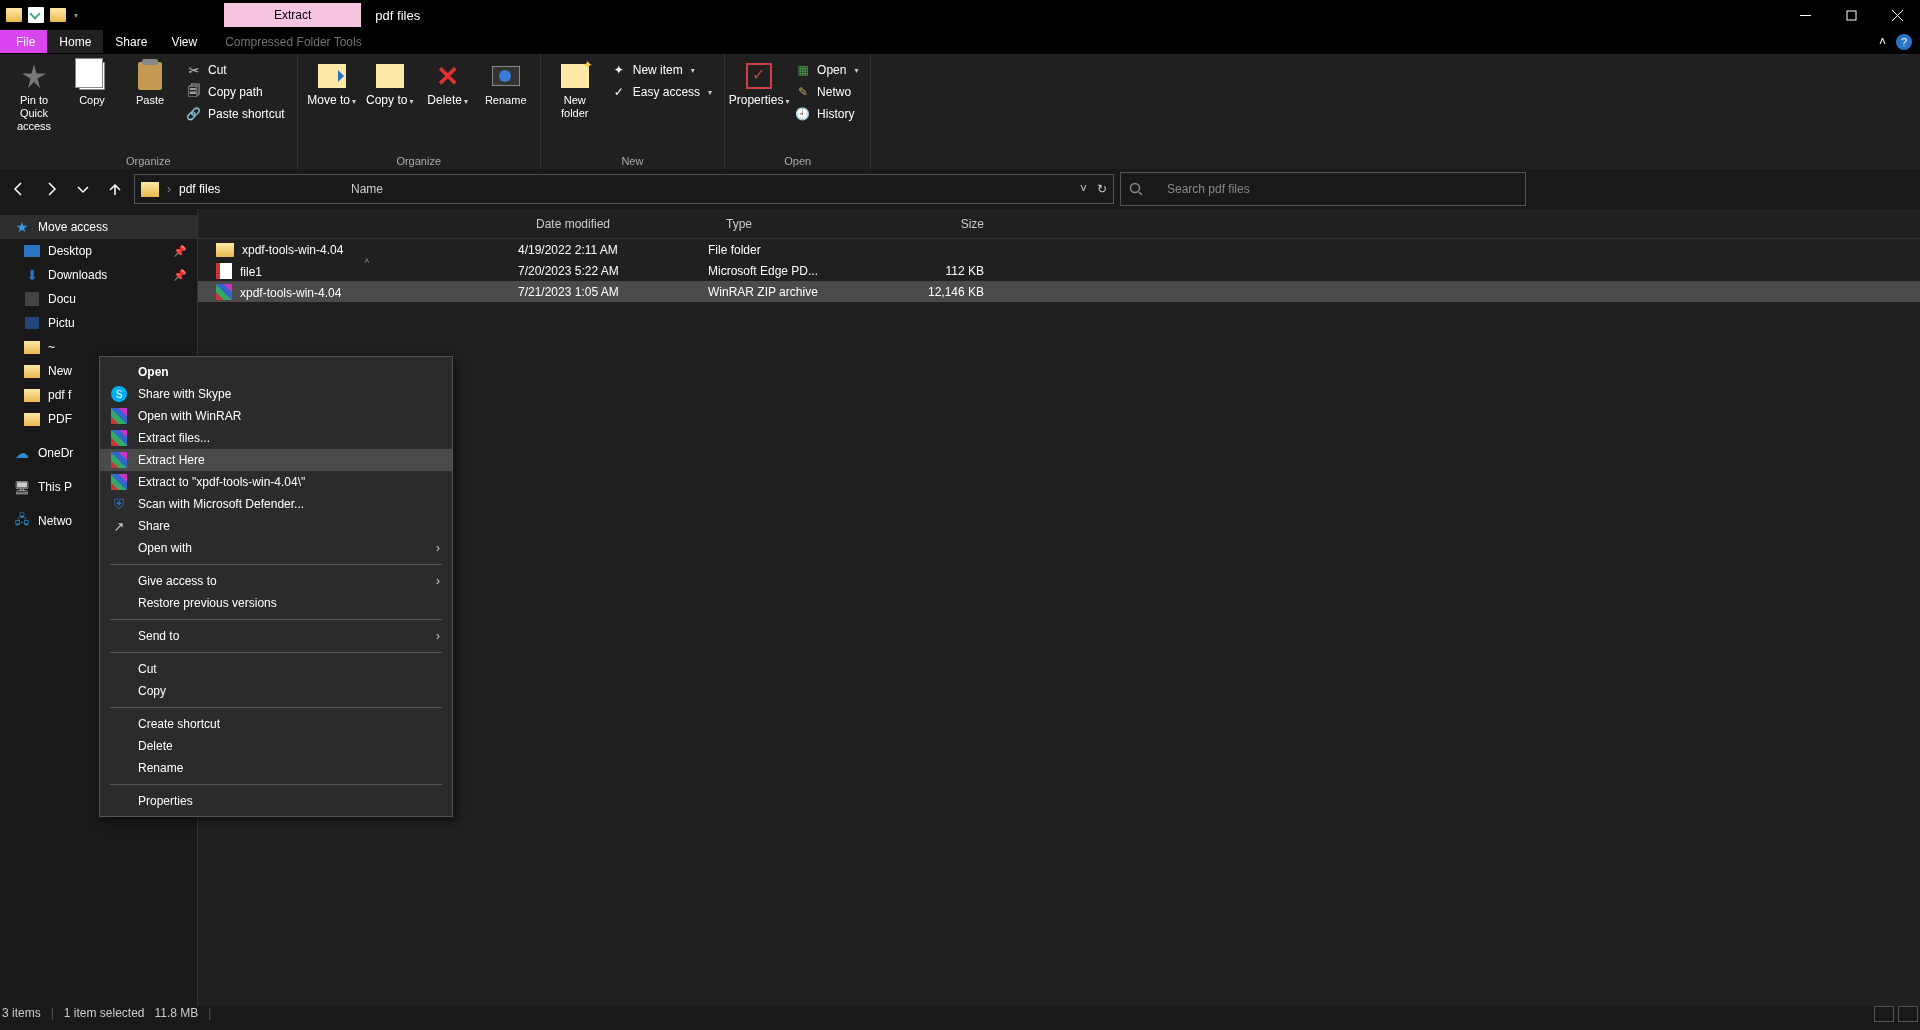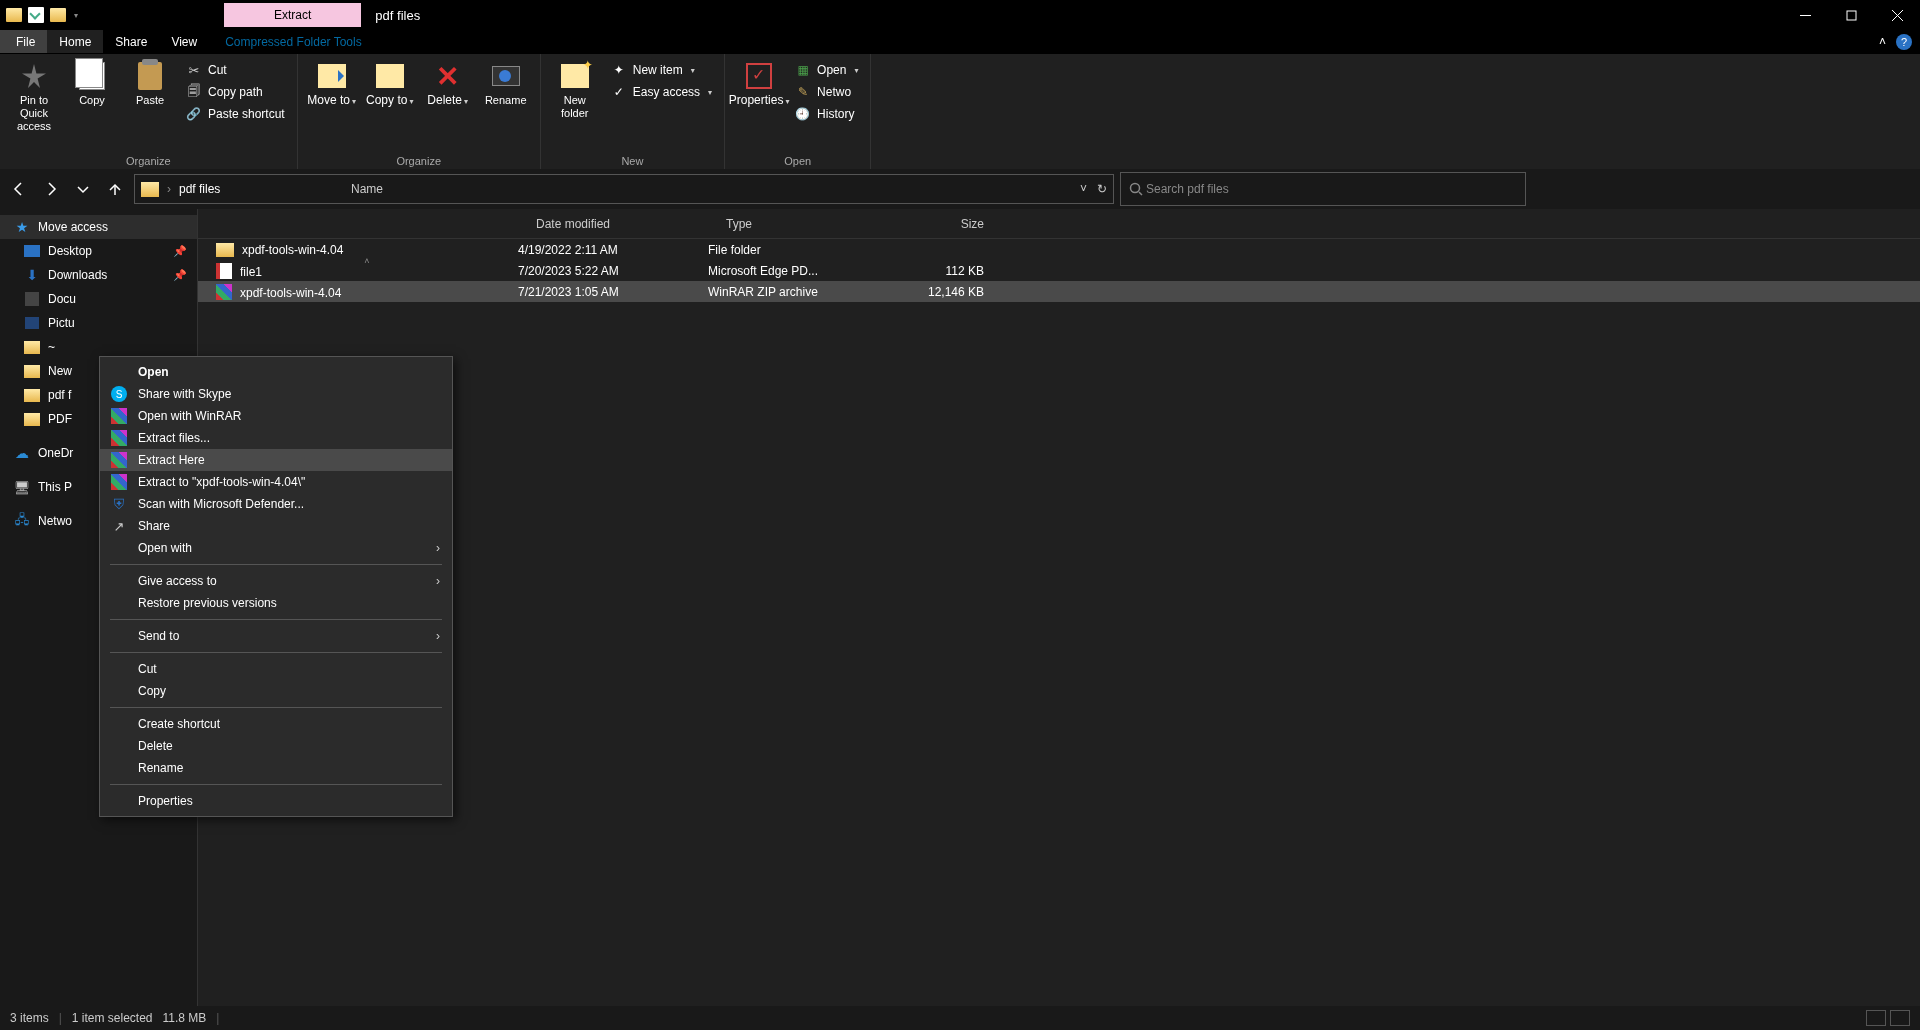--- a/index.html
+++ b/index.html
@@ -15,23 +15,23 @@
 .titlebar .ctx-tab { margin-left: 140px; display:flex; align-items:center; }
 .titlebar .ctx-tab .pink { background:#f6c6e0; color:#000; height:24px; line-height:24px; padding:0 50px; }
 .titlebar .ctx-tab .title { color:#fff; padding: 0 14px; font-size:13px; }
 .titlebar .winbtns { margin-left:auto; display:flex; }
 .titlebar .winbtns div { width:46px; display:flex; align-items:center; justify-content:center; color:#fff; }
 .titlebar .winbtns svg { width:11px; height:11px; stroke:#fff; stroke-width:1; fill:none; }
 
 
 .tabs { height: 24px; background:#000; display:flex; align-items:stretch; border-bottom:1px solid #000; }
 .tabs .tab { padding:0 12px; display:flex; align-items:center; color:#fff; }
-.tabs .tab.file { background:#404040;padding-left:16px; }
+.tabs .tab.file { background:#d946ef;padding-left:16px; }
 .tabs .tab.active { background:#202020; }
-.tabs .tab.ctx { color:#0369a1; }
+.tabs .tab.ctx { color:#737373; }
 .tabs .spacer { flex:1; }
 .tabs .rbns { display:flex; align-items:center; gap:10px; padding-right:8px; }
 .tabs .rbns span { color:#fff; }
 .tabs .help { width:16px; height:16px; border-radius:50%; background:#2a72c4; color:#fff; display:flex; align-items:center; justify-content:center; font-size:11px; }
 
 
 .ribbon { height: 115px; background:#202020; display:flex; }
 .group { border-right:1px solid #333; padding:4px 8px 2px; display:flex; flex-direction:column; }
 .group .body { flex:1; display:flex; align-items:flex-start; gap:6px; }
 .group .lbl { text-align:center; color:#aaa; font-size:11px; padding-top:2px; }
@@ -66,21 +66,21 @@
 
 
 .navbar { height: 40px; background:#191919; display:flex; align-items:center; gap:6px; padding:0 6px; }
 .navbtn { width:26px; height:26px; display:flex; align-items:center; justify-content:center; color:#fff; }
 .navbtn svg { width:14px; height:14px; stroke:#fff; stroke-width:1.5; fill:none; }
 .addr { flex:1; max-width: 980px; height:30px; background:#191919; border:1px solid #555; display:flex; align-items:center; padding:0 6px; gap:8px; }
 .addr .fico { width:18px; height:15px; background:linear-gradient(#ffe9a6,#e8b84e); }
 .addr .crumb { color:#fff; }
 .addr .sep { color:#888; }
 .addr .tail { margin-left:auto; display:flex; align-items:center; gap:10px; color:#ccc; }
-.search { width:406px; height:30px; background:#191919; border:1px solid #555; display:flex; align-items:center; padding:16px 8px; gap:3px; color:#888; }
+.search { width:406px; height:30px; background:#191919; border:1px solid #555; display:flex; align-items:center; padding:16px 8px; gap:24px; color:#888; }
 .search svg { width:14px; height:14px; stroke:#888; stroke-width:1.5; fill:none; }
 .search input { flex:1; background:transparent; border:none; outline:none; color:#fff; }
 .search input::placeholder { color:#888; }
 
 
 .bodyrow { position:absolute; left:0; right:0; top:209px; bottom:24px; display:flex; background:#000; }
 .sidebar { width:198px; background:#191919; border-right:1px solid #333; padding-top:6px; }
 .side-item { height:24px; display:flex; align-items:center; gap:8px; padding-left:24px; color:#fff; position:relative; }
 .side-item.top { padding-left:14px; }
 .side-item .sico { width:16px; height:16px; display:flex; align-items:center; justify-content:center; }
@@ -107,21 +107,21 @@
 .c-size { width:120px; text-align:right; padding-right:14px; }
 .sort-ind { color:#888; font-size:9px; }
 .row { height:21px; display:flex; align-items:center; color:#fff; }
 .row.sel { background:#4a4a4a; }
 .row .c-name { display:flex; align-items:flex-end; gap:8px; padding-left:18px; }
 .fi-folder { width:18px; height:14px; background:linear-gradient(#ffe9a6,#e8b84e); }
 .fi-pdf { width:16px; height:16px; background:#fff; border-left:4px solid #c33; }
 .fi-rar { width:16px; height:16px; background:linear-gradient(45deg,#c33 0 25%,#3a6 0 50%,#36c 0 75%,#c3c 0); }
 
 
-.status { position:absolute; left:0; right:0; bottom:0; height:24px; background:#191919; display:flex; align-items:center; color:#ccc; padding:0 10px; gap:10px; }
+.status { position:absolute; left:0; right:0; bottom:0; height:24px; background:#191919; display:flex; align-items:flex-start; color:#ccc; padding:0 2px; gap:10px; }
 .status .divider { color:#555; }
 .status .views { margin-left:auto; display:flex; gap:4px; }
 .status .views div { width:20px; height:16px; border:1px solid #555; }
 
 
 .ctxmenu { position:absolute; left:99px; top:356px; width:354px; background:#2b2b2b; border:1px solid #555; box-shadow:3px 3px 10px rgba(0,0,0,.6); padding:4px 0; z-index:50; }
 .cm-item { height:22px; display:flex; align-items:center; padding:0 12px 0 10px; gap:10px; color:#fff; position:relative; }
 .cm-item.hover { background:#4a4a4a; }
 .cm-item.bold { font-weight:600; }
 .cm-item .cmico { width:18px; height:18px; display:flex; align-items:center; justify-content:center; }

